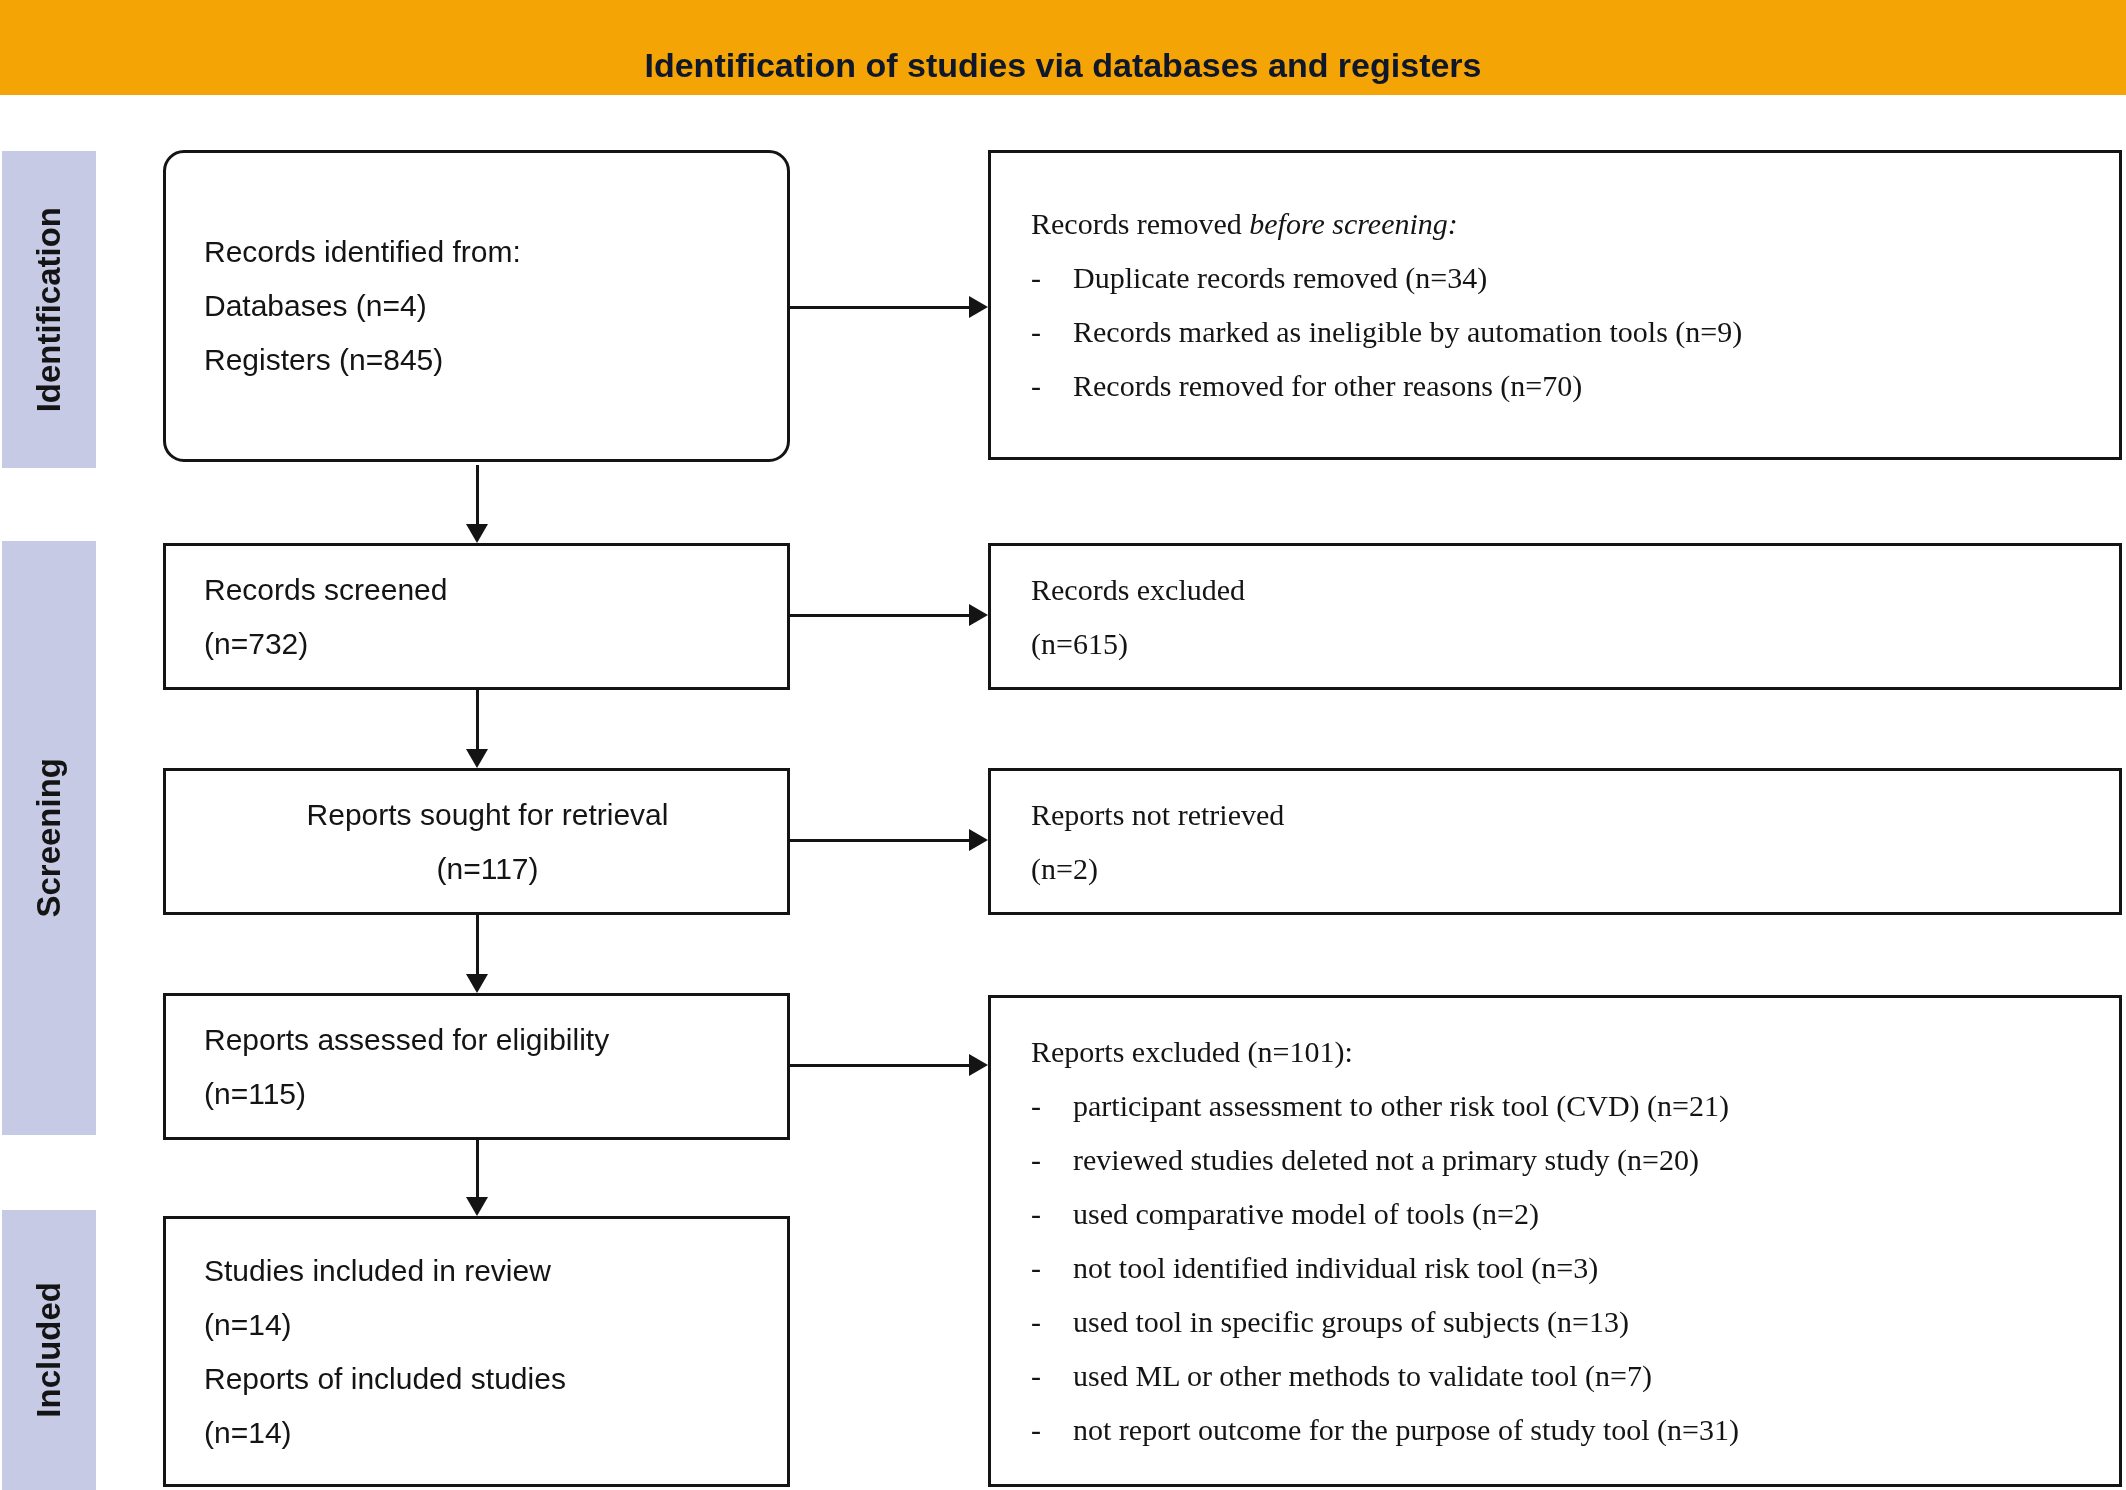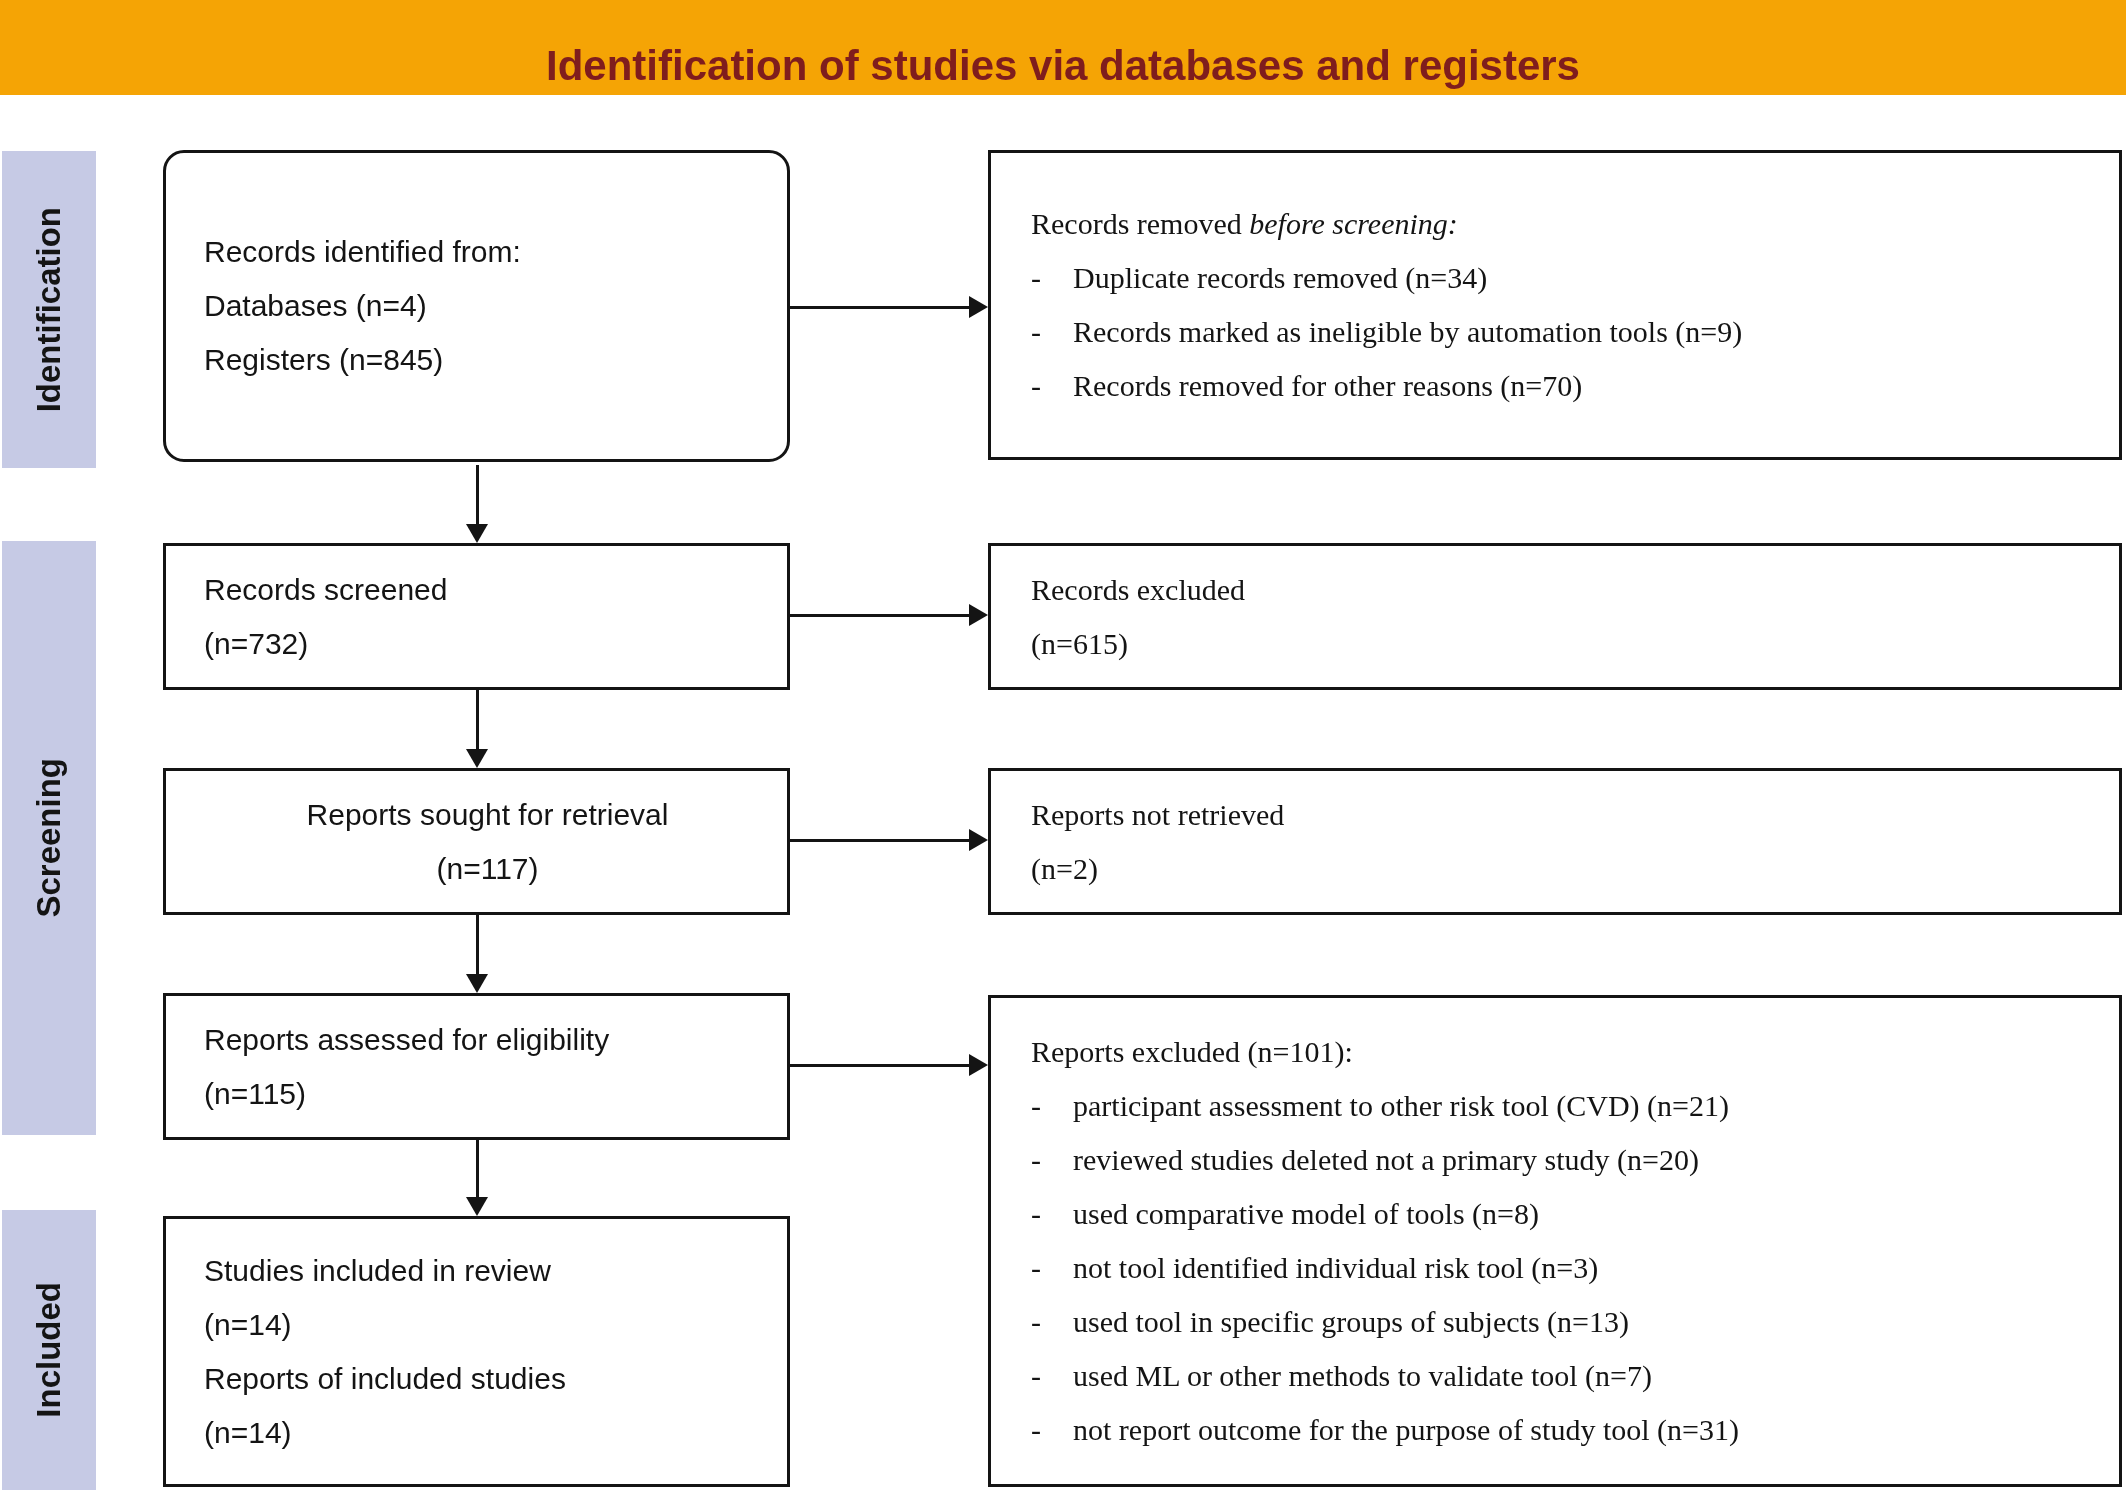--- a/index.html
+++ b/index.html
@@ -15,23 +15,23 @@
 
   
   .banner {
     position: absolute;
     left: 0; top: 0;
     width: 2126px; height: 95px;
     background: #F5A405;
     display: flex; align-items: center; justify-content: center;
   }
   .banner-title {
-    font-size: 42px;
+    font-size: 34px;
     font-weight: bold;
-    color: #7f1d1d;
+    color: #0f172a;
     margin-top: 36px;
   }
 
   
   .stage {
     position: absolute;
     left: 2px; width: 94px;
     background: #C6CAE5;
     display: flex; align-items: center; justify-content: center;
   }
@@ -195,21 +195,21 @@
     <span class="line bullet">
         <span class="dash">-</span>
         <span class="btxt">participant assessment to other risk tool (CVD) (n=21)</span>
       </span>
     <span class="line bullet">
         <span class="dash">-</span>
         <span class="btxt">reviewed studies deleted not a primary study (n=20)</span>
       </span>
     <span class="line bullet">
         <span class="dash">-</span>
-        <span class="btxt">used comparative model of tools (n=8)</span>
+        <span class="btxt">used comparative model of tools (n=2)</span>
       </span>
     <span class="line bullet">
         <span class="dash">-</span>
         <span class="btxt">not tool identified individual risk tool (n=3)</span>
       </span>
     <span class="line bullet">
         <span class="dash">-</span>
         <span class="btxt">used tool in specific groups of subjects (n=13)</span>
       </span>
     <span class="line bullet">

